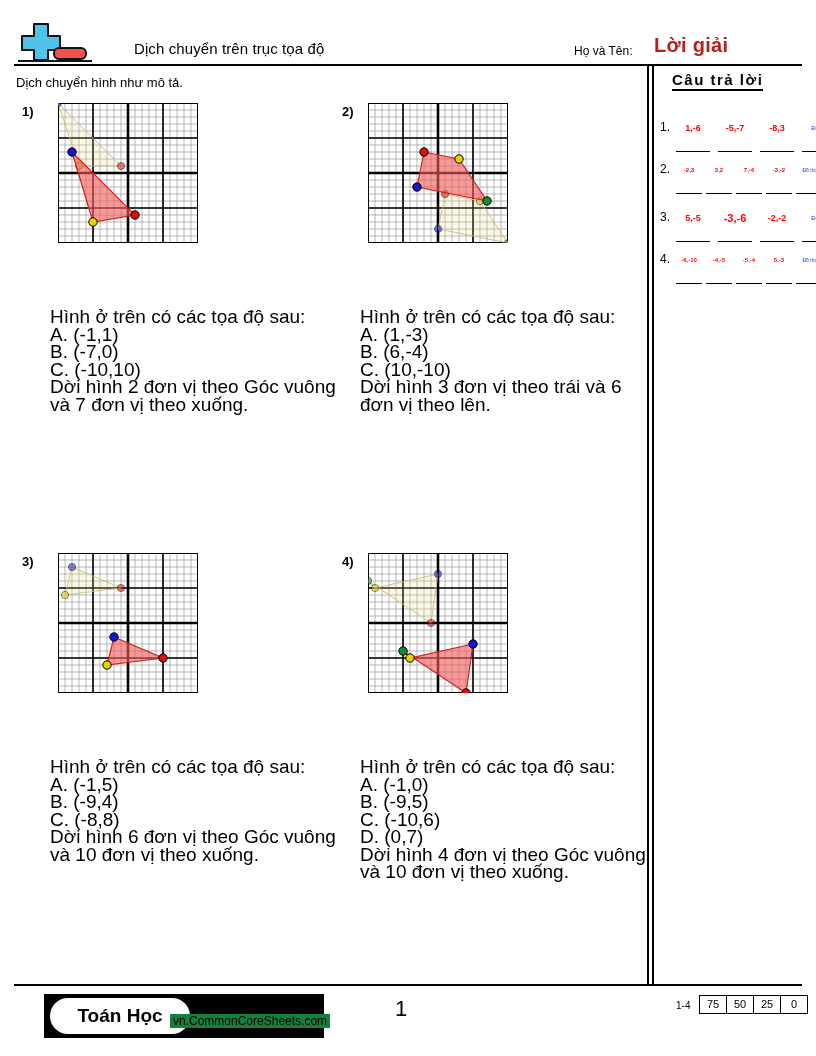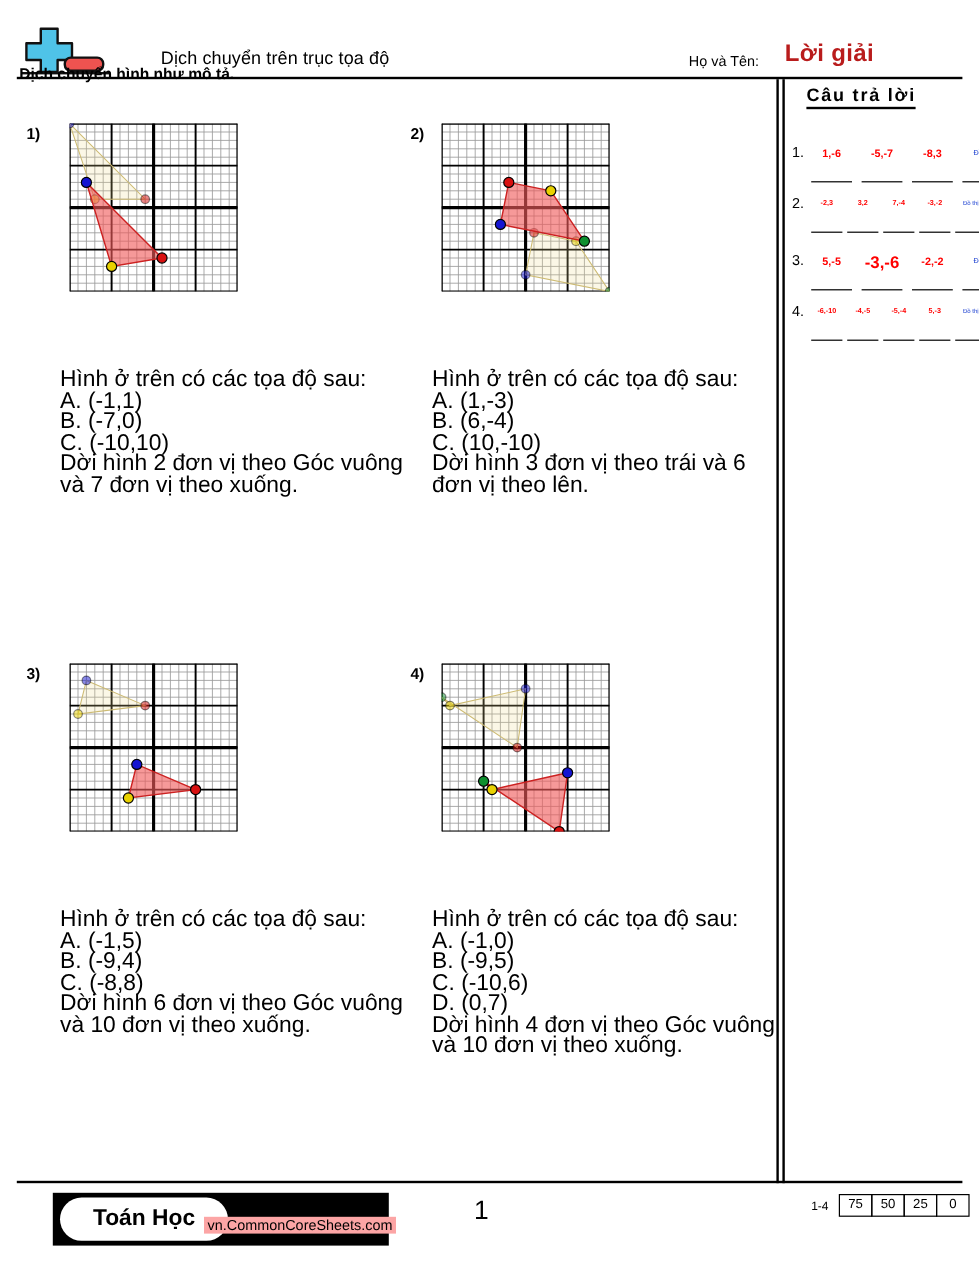--- a/index.html
+++ b/index.html
@@ -18,21 +18,21 @@
     font-size:15px;letter-spacing:.1px;
   }
   .hdr-name{position:absolute;left:560px;top:26px;font-size:12px;}
   .hdr-key{
     position:absolute;left:640px;top:16px;font-size:20px;font-weight:bold;color:#b91c1c;
     letter-spacing:.3px;
   }
   .hdr-rule{position:absolute;left:14px;top:64px;width:788px;height:2px;background:#000;}
 
   
-  .instr{position:absolute;left:16px;top:54px;font-size:13px;font-weight:bold;}
+  .instr{position:absolute;left:16px;top:75px;font-size:13px;font-weight:normal;}
 
   
   .ansdiv1{position:absolute;left:647px;top:66px;width:2px;height:920px;background:#000;}
   .ansdiv2{position:absolute;left:652px;top:66px;width:2px;height:920px;background:#000;}
   .ans-title{
     position:absolute;left:672px;top:71px;font-size:15px;font-weight:bold;
     letter-spacing:1.5px;border-bottom:2px solid #000;padding-bottom:1px;
   }
   .ans-row{position:absolute;left:660px;width:150px;height:18px;}
   .ans-num{position:absolute;left:0;top:0;font-size:12px;}
@@ -49,21 +49,21 @@
   
   .ftr-rule{position:absolute;left:14px;top:984px;width:788px;height:2px;background:#000;}
   .ftr-box{
     position:absolute;left:44px;top:994px;width:280px;height:44px;background:#000;
   }
   .ftr-logo{
     position:absolute;left:50px;top:998px;width:140px;height:36px;background:#fff;
     border-radius:18px;display:flex;align-items:center;justify-content:center;
     font-size:19px;font-weight:bold;
   }
-  .ftr-site{position:absolute;left:170px;top:1014px;font-size:12px;background:#fca5a5;padding:0 3px;}
+  .ftr-site{position:absolute;left:170px;top:1014px;font-size:12px;background:#15803d;padding:0 3px;}
   .ftr-page{position:absolute;left:395px;top:996px;font-size:22px;}
   .ftr-range{position:absolute;left:676px;top:1000px;font-size:10px;}
   .ftr-scores{position:absolute;left:700px;top:995px;display:flex;}
   .ftr-scores span{
     display:block;width:26px;height:17px;border:1px solid #000;margin-left:-1px;
     font-size:11px;text-align:center;line-height:17px;
   }
 </style>
 </head>
 <body>
@@ -101,21 +101,21 @@
         <span class="ans-num">2.</span>
         <span class="ans-item" style="left: 16px; width: 26px; font-size: 6px;">-2,3</span>
         <span class="ans-item" style="left: 46px; width: 26px; font-size: 6px;">3,2</span>
         <span class="ans-item" style="left: 76px; width: 26px; font-size: 6px;">7,-4</span>
         <span class="ans-item" style="left: 106px; width: 26px; font-size: 6px;">-3,-2</span>
         <span class="ans-item link" style="left: 136px; width: 26px; font-size: 5px;">Đồ thị</span>
       </div>
       <div class="ans-row" style="top: 210px;">
         <span class="ans-num">3.</span>
         <span class="ans-item" style="left: 16px; width: 34px; font-size: 9px;">5,-5</span>
-        <span class="ans-item" style="left: 58px; width: 34px; font-size: 14px;">-3,-6</span>
+        <span class="ans-item" style="left: 58px; width: 34px; font-size: 11px;">-3,-6</span>
         <span class="ans-item" style="left: 100px; width: 34px; font-size: 9px;">-2,-2</span>
         <span class="ans-item link" style="left: 142px; width: 34px; font-size: 6px;">Đồ thị</span>
       </div>
       <div class="ans-row" style="top: 252px;">
         <span class="ans-num">4.</span>
         <span class="ans-item" style="left: 16px; width: 26px; font-size: 6px;">-6,-10</span>
         <span class="ans-item" style="left: 46px; width: 26px; font-size: 6px;">-4,-5</span>
         <span class="ans-item" style="left: 76px; width: 26px; font-size: 6px;">-5,-4</span>
         <span class="ans-item" style="left: 106px; width: 26px; font-size: 6px;">5,-3</span>
         <span class="ans-item link" style="left: 136px; width: 26px; font-size: 5px;">Đồ thị</span>

